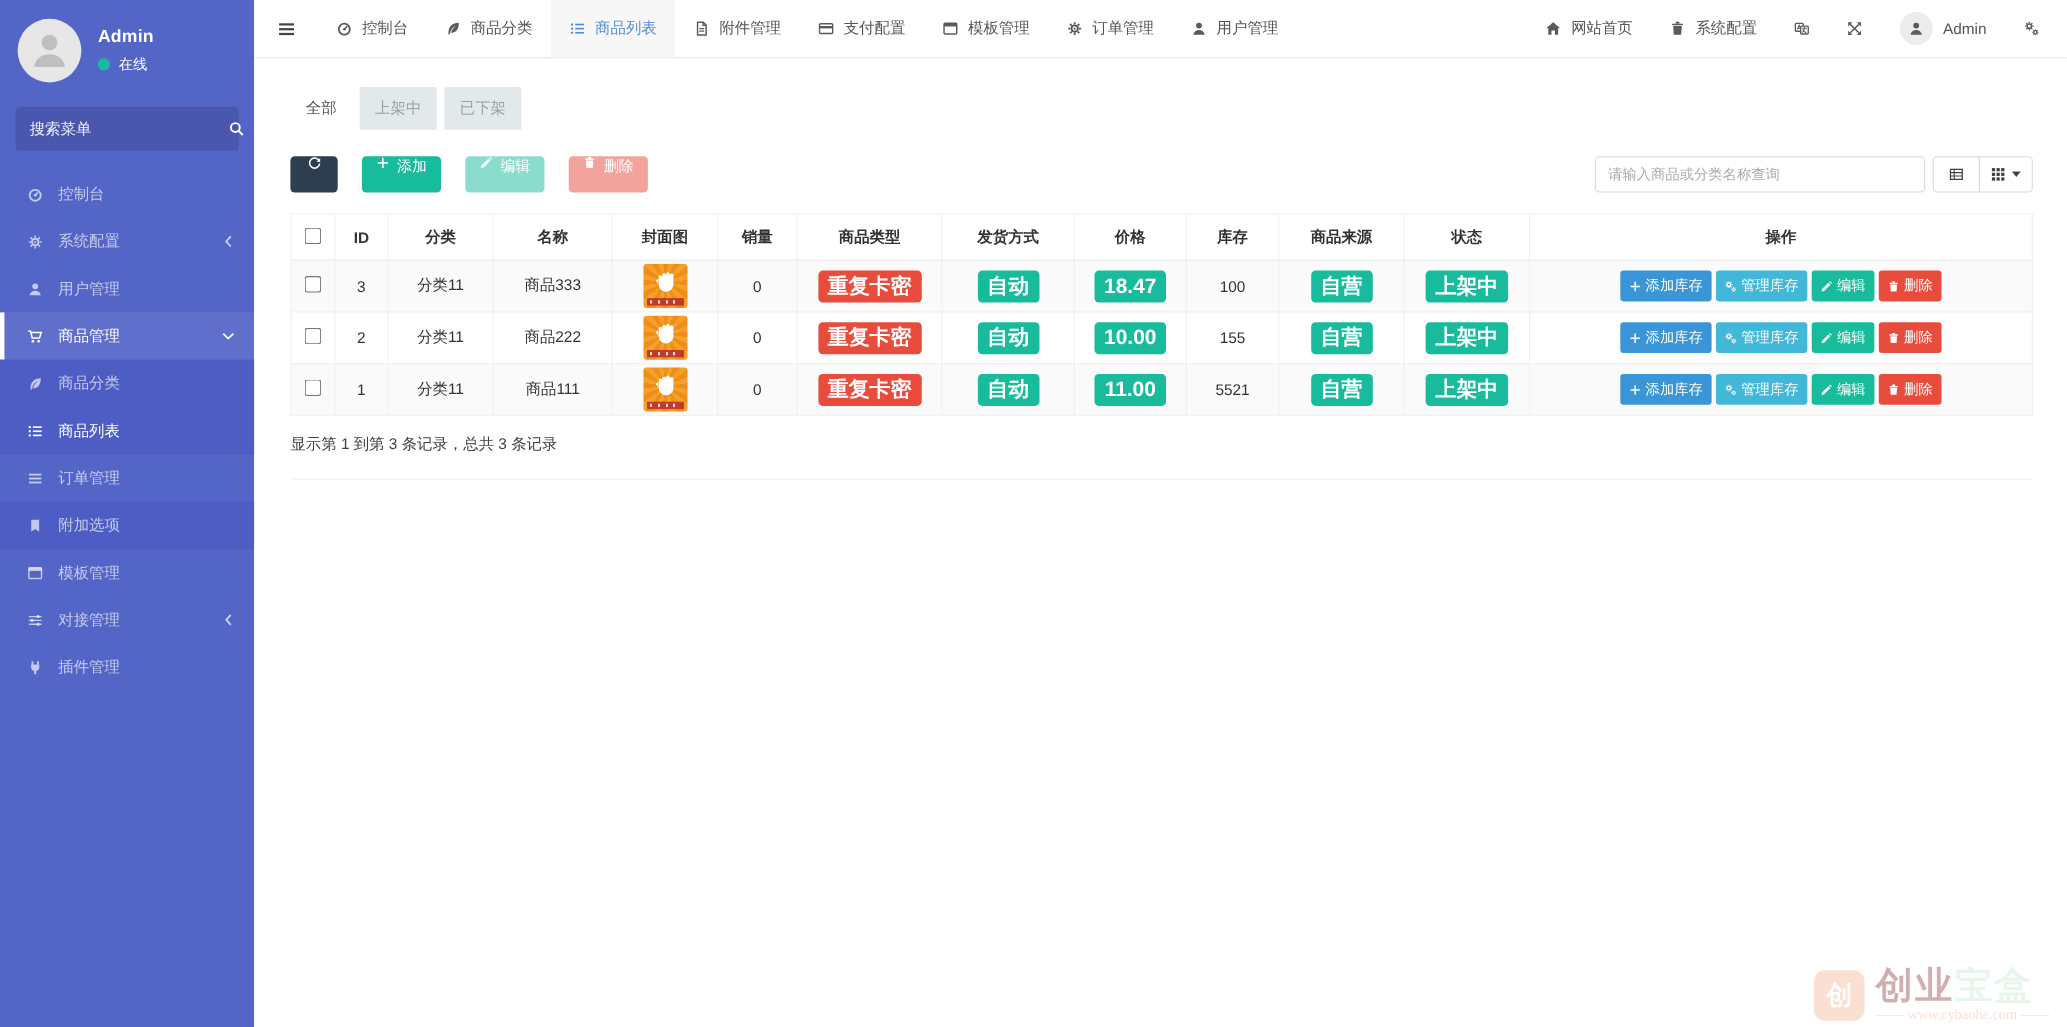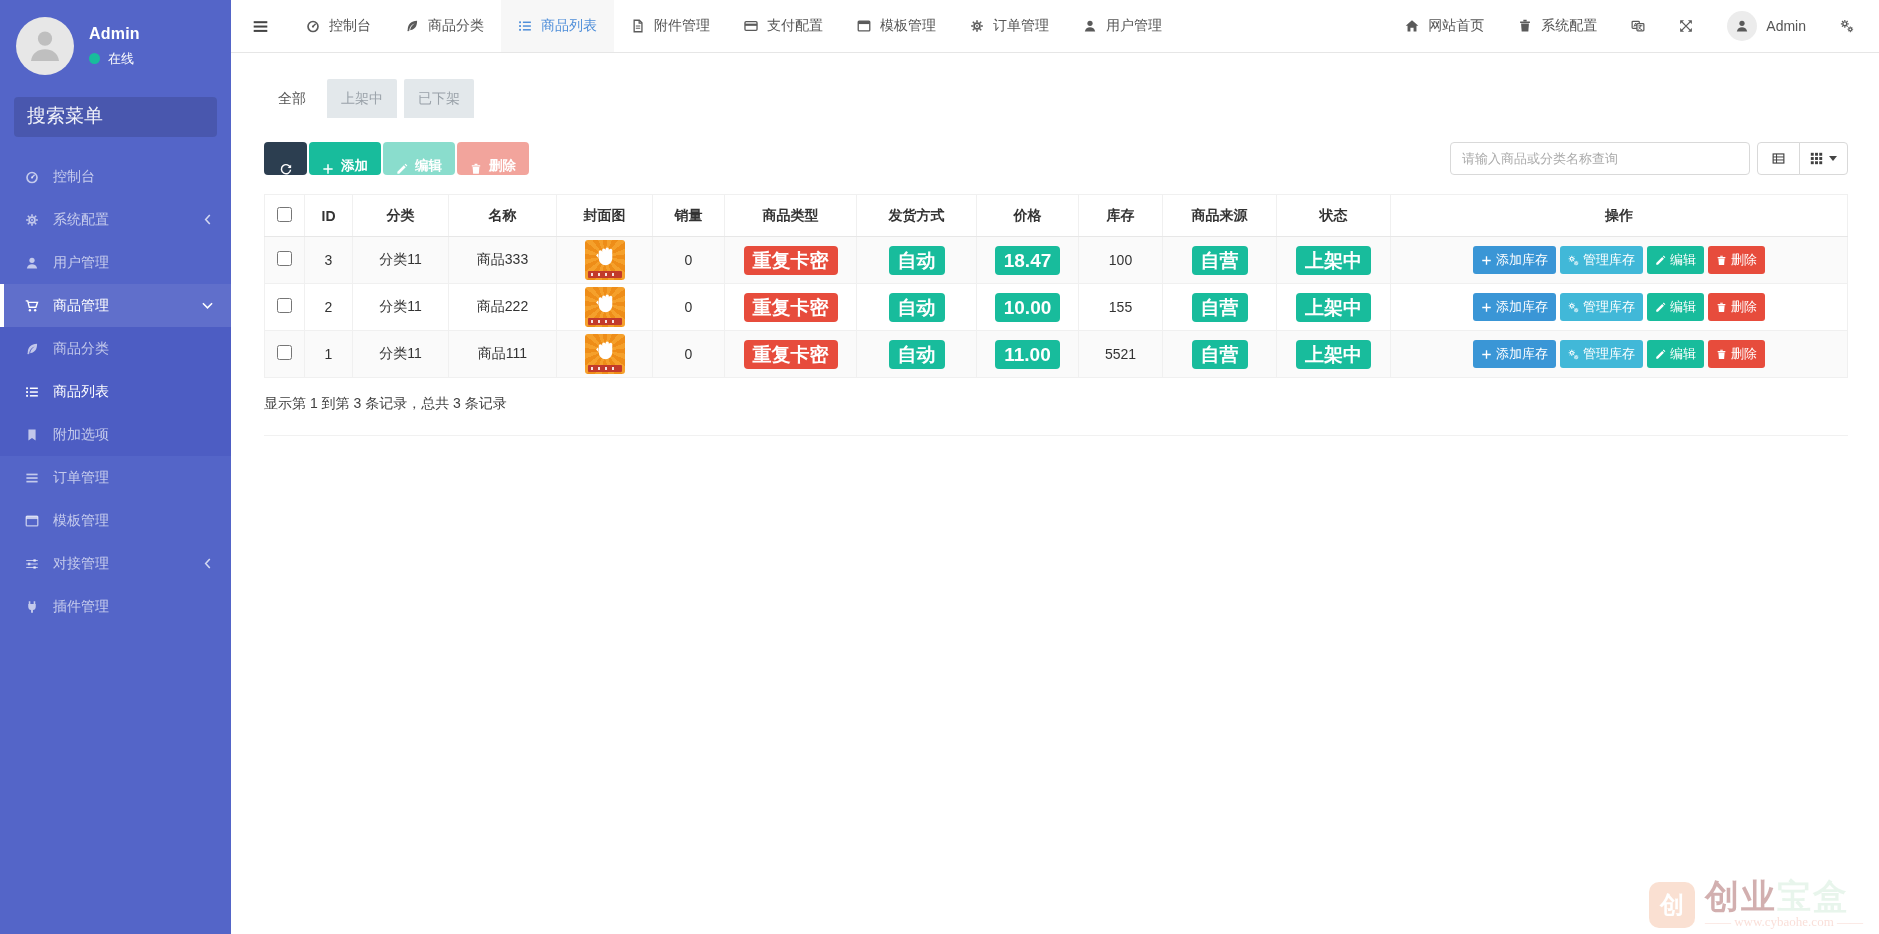--- a/index.html
+++ b/index.html
@@ -11,21 +11,21 @@
   .app { display:flex; height:100%; }
 
   
   .sidebar { width:231px; flex-shrink:0; background:var(--c-sidebar,#5465c8); color:#fff; display:flex; flex-direction:column; }
   .user-panel { display:flex; align-items:center; gap:15px; padding:17px 15px 14px 16px; }
   .avatar { width:58px; height:58px; border-radius:50%; background:#e7e7e7; color:#bfbfbf; display:flex; align-items:center; justify-content:center; font-size:38px; overflow:hidden; flex-shrink:0; }
   .user-name { font-weight:bold; font-size:16px; letter-spacing:.2px; }
   .user-status { display:flex; align-items:center; gap:8px; margin-top:7px; font-size:13px; color:#fdfdfd; }
   .status-dot { width:11px; height:11px; border-radius:50%; background:var(--c-green,#18bc9c); }
   .menu-search { margin:8px 14px 18px; height:40px; background:rgba(0,0,0,.13); border-radius:4px; display:flex; align-items:center; padding:0 13px; }
-  .menu-search input { flex:1; background:transparent; border:none; outline:none; color:#fef9c3; font-size:19px; font-family:Liberation Mono, monospace; }
+  .menu-search input { flex:1; background:transparent; border:none; outline:none; color:#fef9c3; font-size:14px; font-family:Liberation Sans, sans-serif; }
   .menu-search input::placeholder { color:rgba(255,255,255,.92); }
   .menu-search .ic { color:#fff; font-size:14px; }
   .menu { flex:1; }
   .menu-item { height:43px; display:flex; align-items:center; padding:0 18px 0 22px; font-size:14px; color:rgba(255,255,255,.66); cursor:pointer; position:relative; }
   .menu-item .mi-icon { width:19px; margin-right:12px; font-size:14px; display:flex; justify-content:center; }
   .menu-item .chevron { margin-left:auto; font-size:11px; color:rgba(255,255,255,.75); }
   .menu-item.active-parent { background:rgba(255,255,255,.07); color:#fff; border-left:4px solid #fff; padding-left:18px; }
   .menu-item.active-parent .chevron { color:#fff; }
   .menu-item.sub { background:var(--c-sidebar-submenu,#4d5dc3); }
   .menu-item.current { color:#fff; }
@@ -41,21 +41,21 @@
   .nav-right { margin-left:auto; display:flex; align-items:stretch; padding-right:8px; }
   .nav-avatar { width:30px; height:30px; border-radius:50%; background:#ececec; color:#c9c9c9; display:flex; align-items:center; justify-content:center; font-size:20px; overflow:hidden; }
 
   
   .content { padding:26px 31px 0 33px; position:relative; }
   .tabs-row { display:flex; }
   .tab { height:39px; display:flex; align-items:center; padding:0 14px; margin-right:7px; background:#e3e8eb; color:#9aa2a9; font-size:14px; border-radius:2px 2px 0 0; cursor:pointer; }
   .tab.active { background:#fff; color:#555; }
 
   .toolbar { margin-top:24px; display:flex; align-items:center; }
-  .btn { height:33px; display:inline-flex; align-items:flex-end; gap:7px; padding:0 13px; border:none; border-radius:4px; color:#fff; font-size:13.5px; font-family:inherit; margin-right:2px; cursor:pointer;font-weight:bold; }
+  .btn { height:33px; display:inline-flex; align-items:flex-start; gap:7px; padding:0 13px; border:none; border-radius:4px; color:#fff; font-size:13.5px; font-family:inherit; margin-right:22px; cursor:pointer; }
   .btn .ic { font-size:12px; }
   .btn.dark { background:var(--c-navy,#2c3e50); width:43px; padding:0; justify-content:center; font-size:14px; }
   .btn.green { background:var(--c-green,#18bc9c); }
   .btn.disabled { opacity:.5; cursor:default; }
   .btn.red { background:var(--c-red,#e74c3c); }
   .toolbar-right { margin-left:auto; display:flex; align-items:center; }
   .search-box { width:300px; height:33px; border:1px solid #d9d9d9; border-radius:4px; padding:0 11px; font-size:13px; color:#555; font-family:inherit; outline:none; }
   .search-box::placeholder { color:#ababab; }
   .btn-group { display:flex; margin-left:7px; }
   .wbtn { height:33px; min-width:43px; background:#fff; border:1px solid #d9d9d9; color:#404040; display:inline-flex; align-items:center; justify-content:center; gap:6px; font-size:13px; cursor:pointer; }
@@ -195,37 +195,37 @@
               <rect x="1.3" y="2.7" width="2.1" height="2.1"></rect>
               <rect x="1.3" y="7" width="2.1" height="2.1"></rect>
               <rect x="1.3" y="11.3" width="2.1" height="2.1"></rect>
               <rect x="5.6" y="2.9" width="9.1" height="1.7"></rect>
               <rect x="5.6" y="7.2" width="9.1" height="1.7"></rect>
               <rect x="5.6" y="11.5" width="9.1" height="1.7"></rect>
             </svg>
           </span>
           <span>商品列表</span>
         </div>
-        <div class="menu-item sub">
-          <span class="mi-icon ic">
-            <svg viewBox="0 0 16 16">
-              <path d="M3.9 1.7h8.2v12.6L8 11.4l-4.1 2.9z"></path>
-            </svg>
-          </span>
-          <span>附加选项</span>
-        </div>
         <div class="menu-item">
           <span class="mi-icon ic">
             <svg viewBox="0 0 16 16">
               <rect x="1.6" y="3" width="12.8" height="1.9"></rect>
               <rect x="1.6" y="7.1" width="12.8" height="1.9"></rect>
               <rect x="1.6" y="11.2" width="12.8" height="1.9"></rect>
             </svg>
           </span>
           <span>订单管理</span>
+        </div>
+        <div class="menu-item sub">
+          <span class="mi-icon ic">
+            <svg viewBox="0 0 16 16">
+              <path d="M3.9 1.7h8.2v12.6L8 11.4l-4.1 2.9z"></path>
+            </svg>
+          </span>
+          <span>附加选项</span>
         </div>
         <div class="menu-item">
           <span class="mi-icon ic">
             <svg viewBox="0 0 16 16">
               <rect x="1.4" y="2.4" width="13.2" height="11.2" rx="1" fill="none" stroke="currentColor" stroke-width="1.5"></rect>
               <rect x="1.4" y="2.4" width="13.2" height="3.4"></rect>
             </svg>
           </span>
           <span>模板管理</span>
         </div>

